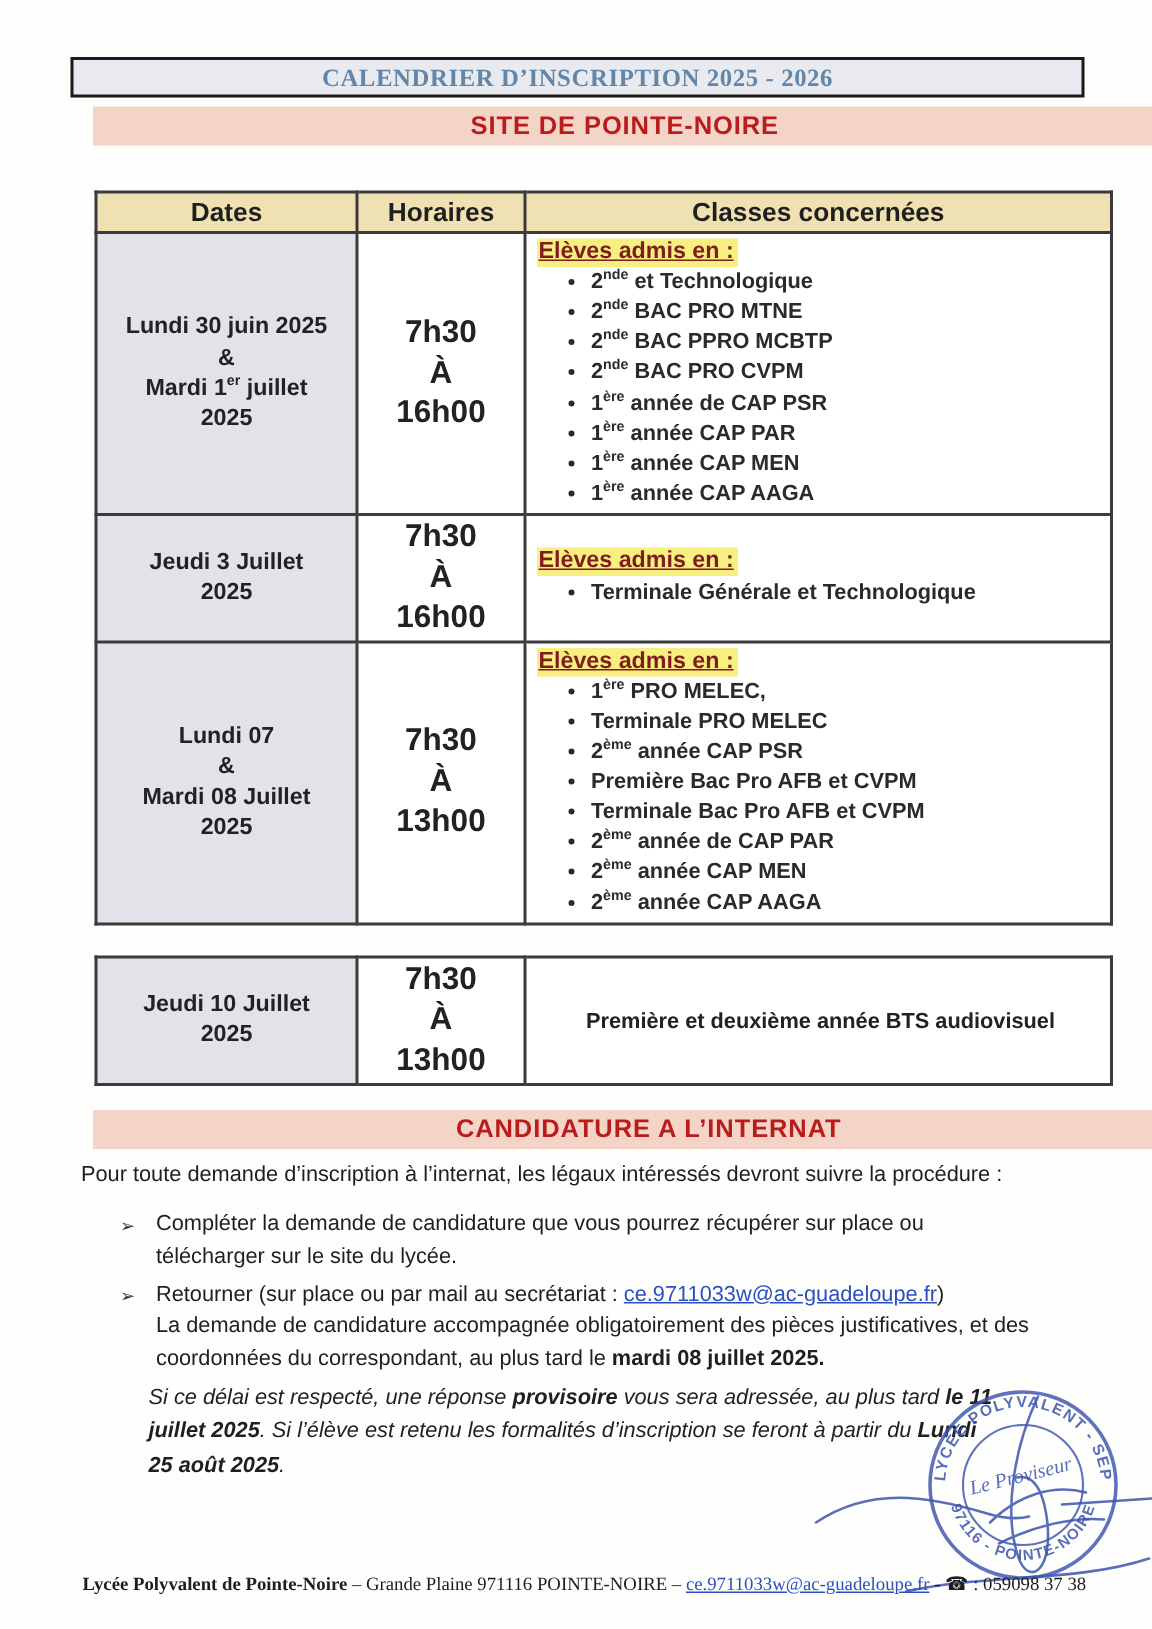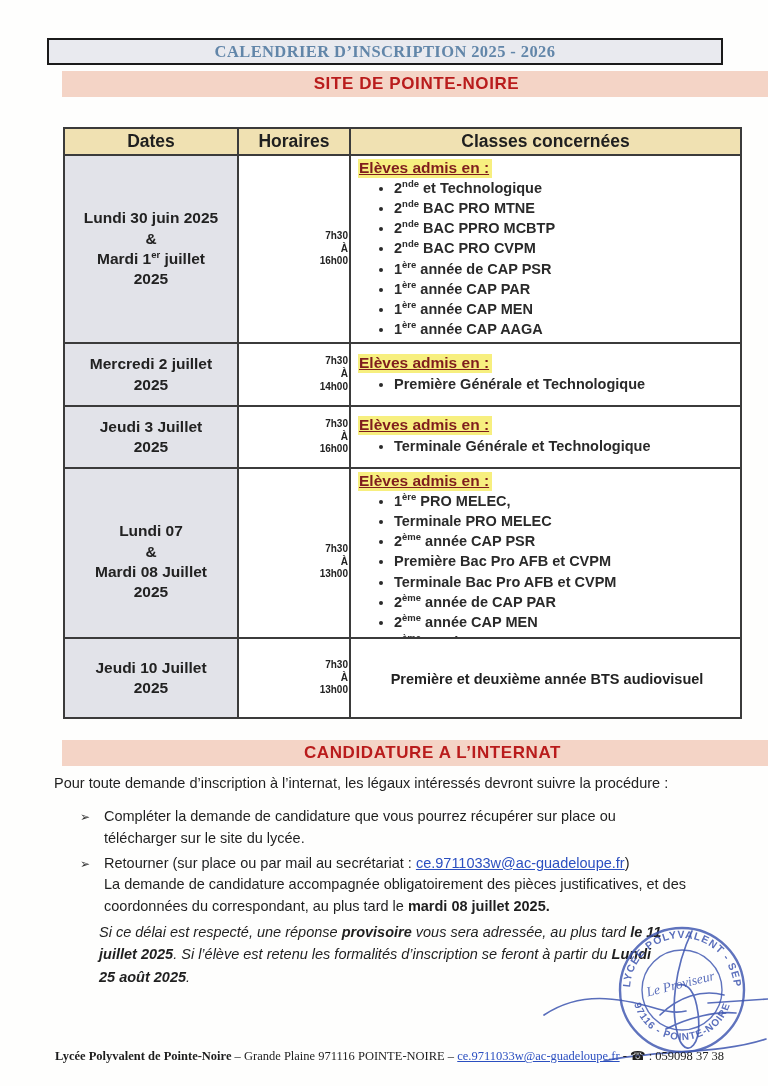--- a/index.html
+++ b/index.html
@@ -25,21 +25,21 @@
   .banner-site{top:71px;}
   .banner-internat{top:740px;padding-left:16px;}
 
   
   .tbl{border-collapse:collapse;background:#fff;}
   .tbl td,.tbl th{border:2px solid #3b3b3b;}
   .tbl th{background:#f0e1b2;font-size:17.5px;color:#1f1f1f;padding:2px 0;}
   .t-main{left:63px;top:127px;}
   .t-last{left:63px;top:637px;}
   .c-date{width:170px;background:#e2e3e9;text-align:center;font-weight:bold;font-size:15.5px;line-height:1.32;vertical-align:middle;}
-  .c-hours{width:108px;text-align:right;font-weight:bold;font-size:10px;line-height:1.28;vertical-align:middle;background:#fff;}
+  .c-hours{width:108px;text-align:center;font-weight:bold;font-size:21px;line-height:1.28;vertical-align:middle;background:#fff;}
   .c-classes{width:378px;vertical-align:top;padding:3px 4px 2px 7px;background:#fff;}
   .c-classes.vmid{vertical-align:middle;}
   .c-classes.ctr{text-align:center;vertical-align:middle;font-weight:bold;font-size:14.5px;}
   .admit{display:inline-block;background:#f7ef7f;font-weight:bold;font-size:15.5px;text-decoration:underline;padding:0 3px 1px 1px;color:#7f1d1d;}
   ul.classes{margin:1px 0 0 0;padding-left:36px;font-weight:bold;font-size:14.5px;color:#2a2a2a;}
   ul.classes li{margin:1px 0;line-height:1.32;}
   ul.tight li{margin:2px 0;}
   sup{font-size:9.5px;line-height:0;}
 
   
@@ -94,37 +94,20 @@
       <span class="admit">Elèves admis en :</span>
       <ul class="classes">
             <li><span>2</span><sup>nde</sup><span> et Technologique</span></li>
             <li><span>2</span><sup>nde</sup><span> BAC PRO MTNE</span></li>
             <li><span>2</span><sup>nde</sup><span> BAC PPRO MCBTP</span></li>
             <li><span>2</span><sup>nde</sup><span> BAC PRO CVPM</span></li>
             <li><span>1</span><sup>ère</sup><span> année de CAP PSR</span></li>
             <li><span>1</span><sup>ère</sup><span> année CAP PAR</span></li>
             <li><span>1</span><sup>ère</sup><span> année CAP MEN</span></li>
             <li><span>1</span><sup>ère</sup><span> année CAP AAGA</span></li>
-          </ul>
-    </td>
-  </tr>
-  <tr style="height:63px;">
-    <td class="c-date">
-          <div><span>Mercredi 2 juillet</span></div>
-          <div><span>2025</span></div>
-        </td>
-    <td class="c-hours">
-          <div>7h30</div>
-          <div>À</div>
-          <div>14h00</div>
-        </td>
-    <td class="c-classes vmid">
-      <span class="admit">Elèves admis en :</span>
-      <ul class="classes tight">
-            <li><span>Première Générale et Technologique</span></li>
           </ul>
     </td>
   </tr>
   <tr style="height:62px;">
     <td class="c-date">
           <div><span>Jeudi 3 Juillet</span></div>
           <div><span>2025</span></div>
         </td>
     <td class="c-hours">
           <div>7h30</div>

